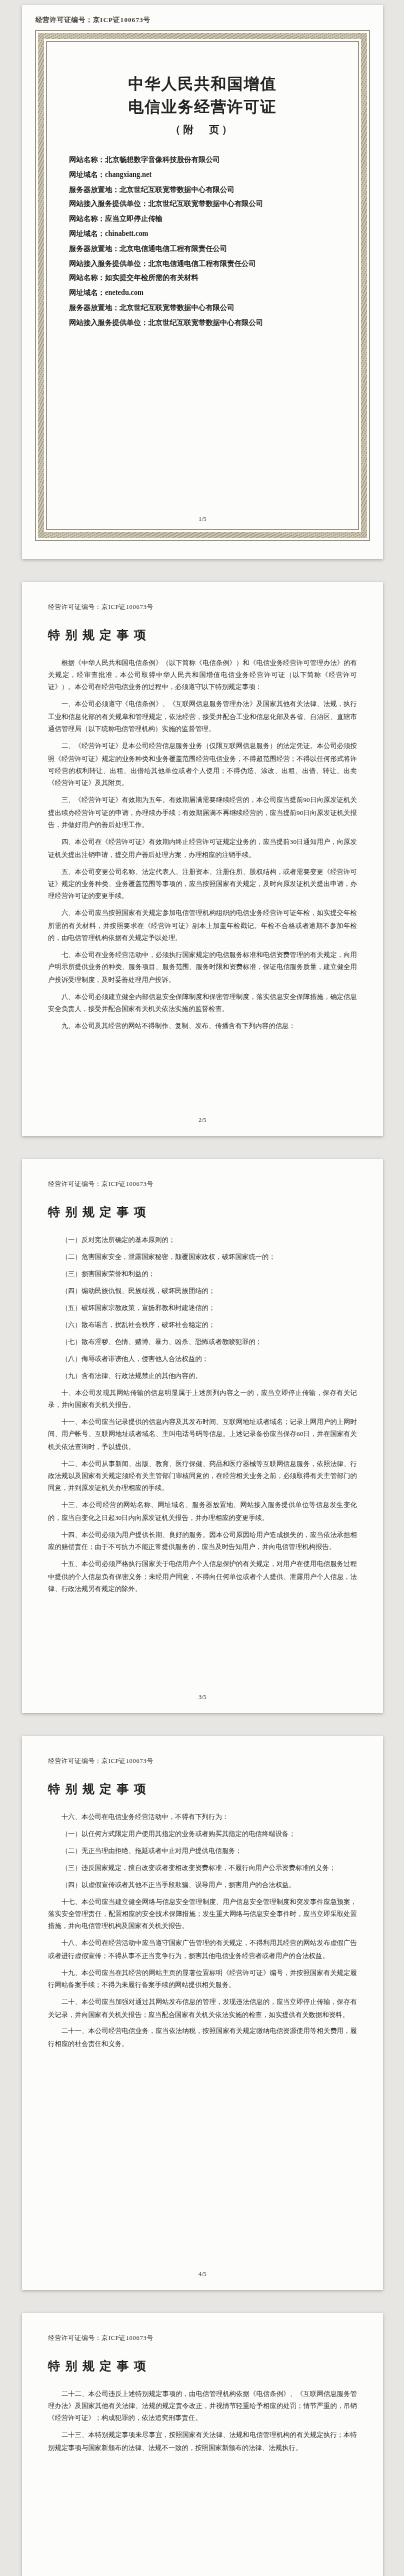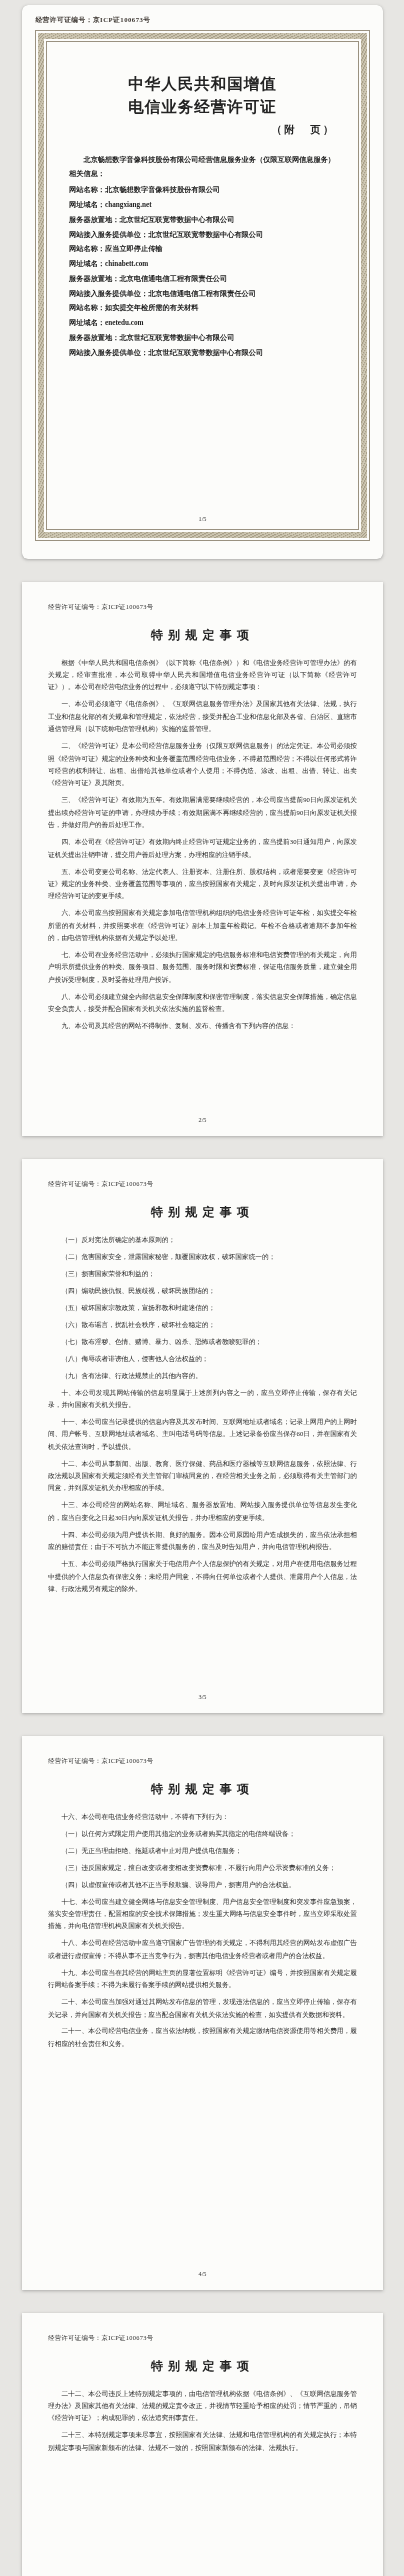--- a/index.html
+++ b/index.html
@@ -16,21 +16,21 @@
     height: 554px;
     margin: 0 auto 23px;
     background: var(--page_bg, #fcfcfa);
     box-shadow: 0 1px 3.1px rgba(60,60,60,.35), 0 0 0.5px rgba(0,0,0,.25);
     position: relative;
     overflow: hidden;
   }
   .page:last-child { margin-bottom: 0; }
 
   
-  .cert { padding: 11.3px 13.4px; border-radius: 6px; }
+  .cert { padding: 11.3px 13.4px; }
   .cert-header {
     font-size: 6.7px;
     font-weight: bold;
     letter-spacing: 0.5px;
     color: #3c3631;
   }
   .frame-outer {
     margin-top: 4.6px;
     height: calc(100% - 20.6px);
     border: 1px solid var(--frame_line, #9a9180);
@@ -51,21 +51,21 @@
   .cert-title {
     width: calc(9em + 13.4px);
     margin: 15.5px auto 4.1px;
     text-align: center;
     font-size: 15.5px;
     font-weight: bold;
     letter-spacing: 1px;
     line-height: 1.5;
   }
   .cert-subtitle {
-    text-align: right;
+    text-align: center;
     font-size: 10.3px;
     font-weight: bold;
     letter-spacing: 2.6px;
     margin: 0 0 16.5px;
   }
   .cert-intro {
     font-size: 7.2px;
     font-weight: bold;
     line-height: 1.95;
     text-indent: 2em;
@@ -89,21 +89,21 @@
 
   
   .prov { padding: 20.6px 26px 31px; }
   .prov-header {
     font-size: 6.4px;
     letter-spacing: 0.3px;
     color: #2f2f2f;
   }
   .prov-title {
     margin: 15.5px 0 12.4px;
-    text-align: center;
+    text-align: left;
     font-size: 12px;
     font-weight: bold;
     letter-spacing: 5.2px;
   }
   .prov-body p {
     margin: 0 0 4.6px;
     font-size: 6.7px;
     line-height: 1.85;
     text-indent: 2em;
     text-align: justify;
@@ -116,21 +116,20 @@
 
 <div>
 
   <div class="page cert">
     <div class="cert-header">经营许可证编号：京ICP证100673号</div>
     <div class="frame-outer">
       <div class="frame-band">
         <div class="frame-inner">
           <div class="cert-title">中华人民共和国增值电信业务经营许可证</div>
           <div class="cert-subtitle">（附　页）</div>
-          <p class="cert-intro">北京畅想数字音像科技股份有限公司经营信息服务业务（仅限互联网信息服务）相关信息：</p>
           <div>
 
               <div class="info-line"><span>网站名称：</span><span>北京畅想数字音像科技股份有限公司</span></div>
 
               <div class="info-line"><span>网址域名：</span><span>changxiang.net</span></div>
 
               <div class="info-line"><span>服务器放置地：</span><span>北京世纪互联宽带数据中心有限公司</span></div>
 
               <div class="info-line"><span>网站接入服务提供单位：</span><span>北京世纪互联宽带数据中心有限公司</span></div>
 

